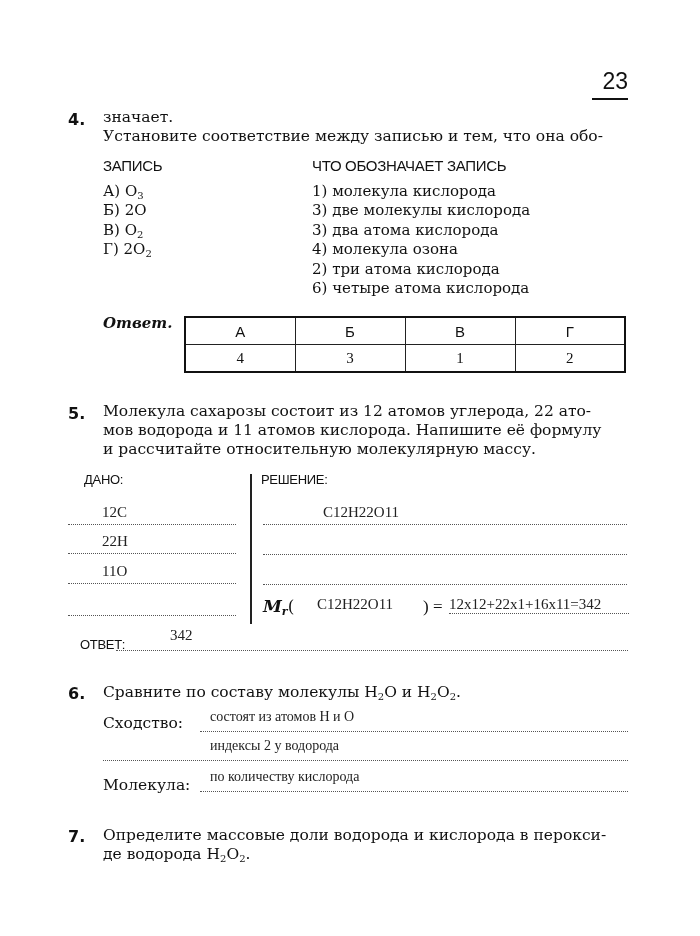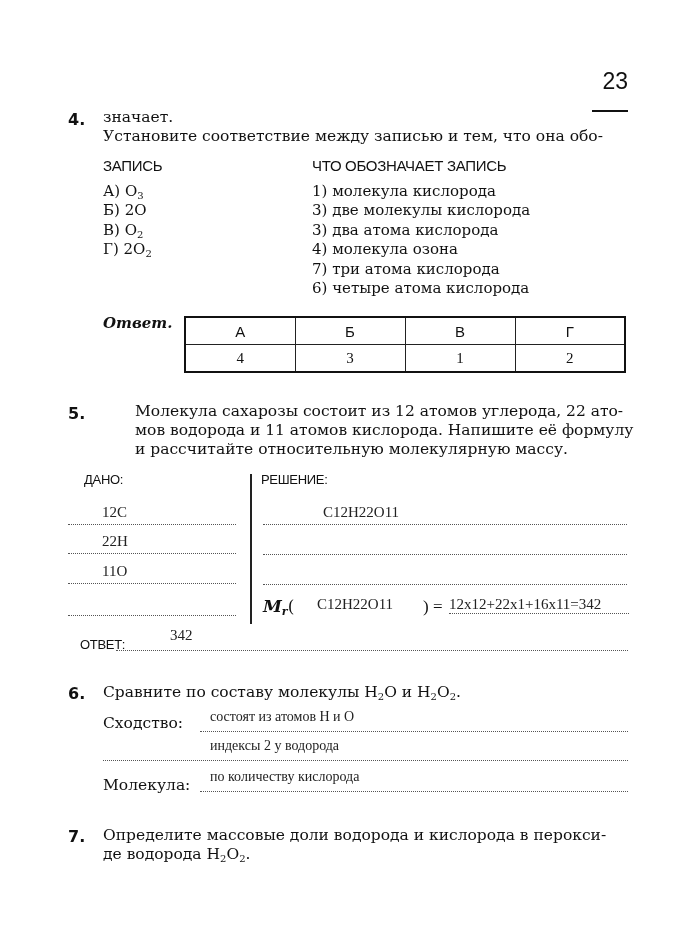--- a/index.html
+++ b/index.html
@@ -1,19 +1,19 @@
 <!DOCTYPE html>
 <html><head>
 <meta charset="utf-8">
 <style>
   html, body { margin: 0; padding: 0; background: #fff; }
   body { width: 700px; height: 936px; position: relative; overflow: hidden; color: #111; font-family: "DejaVu Serif", serif; }
   .abs { position: absolute; }
   .times { font-family: "Liberation Serif", serif; }
-  .pnum { left: 592px; top: 68px; width: 36px; font-family: "Liberation Sans", sans-serif; font-size: 23px; text-align: right; border-bottom: 2px solid #111; line-height: 26px; padding-bottom: 16px; }
+  .pnum { left: 592px; top: 68px; width: 36px; font-family: "Liberation Sans", sans-serif; font-size: 23px; text-align: right; border-bottom: 2px solid #111; line-height: 26px; padding-bottom: 4px; }
   .qnum { font-family: "DejaVu Sans", sans-serif; font-weight: bold; font-size: 16px; }
   .qtext { font-family: "DejaVu Serif", serif; font-size: 15.5px; line-height: 19px; }
   .hdr { font-family: "Liberation Sans", sans-serif; font-size: 15px; letter-spacing: -0.3px; }
   .item { font-family: "DejaVu Serif", serif; font-size: 15px; line-height: 19.4px; }
   sub { font-size: 10px; vertical-align: -3px; line-height: 0; }
   .ans-label { font-family: "DejaVu Serif", serif; font-style: italic; font-weight: bold; font-size: 15px; }
   table.ans { border-collapse: collapse; position: absolute; left: 184px; top: 316px; width: 442px; }
   table.ans td { border: 1.5px solid #222; height: 26px; text-align: center; padding: 0; width: 25%; }
   table.ans { border: 2px solid #111; }
   table.ans tr.h td { font-family: "Liberation Sans", sans-serif; font-size: 15px; }
@@ -44,21 +44,21 @@
   <div><span>Б) 2O</span></div>
   <div><span>В) O</span><sub>2</sub></div>
   <div><span>Г) 2O</span><sub>2</sub></div>
 </div>
 
 <div class="abs item" style="left:312px; top:182px;">
   <div>1) молекула кислорода</div>
   <div>3) две молекулы кислорода</div>
   <div>3) два атома кислорода</div>
   <div>4) молекула озона</div>
-  <div>7) три атома кислорода</div>
+  <div>2) три атома кислорода</div>
   <div>6) четыре атома кислорода</div>
 </div>
 
 <div class="abs ans-label" style="left:103px; top:314px;">Ответ.</div>
 
 <table class="ans">
   <tbody>
       <tr class="h">
     <td>А</td>
     <td>Б</td>
@@ -68,21 +68,21 @@
   <tr class="v">
     <td>4</td>
     <td>3</td>
     <td>1</td>
     <td>2</td>
   </tr>
 </tbody>
   </table>
 
 <div class="abs qnum" style="left:68px; top:404px;">5.</div>
-<div class="abs qtext" style="left:103px; top:402px;margin-left:32px;">
+<div class="abs qtext" style="left:103px; top:402px;">
   <div>Молекула сахарозы состоит из 12 атомов углерода, 22 ато-</div>
   <div>мов водорода и 11 атомов кислорода. Напишите её формулу</div>
   <div>и рассчитайте относительную молекулярную массу.</div>
 </div>
 
 <div class="abs small-sans" style="left:84px; top:472px;">ДАНО:</div>
 <div class="abs small-sans" style="left:261px; top:472px;">РЕШЕНИЕ:</div>
 <div class="vline"></div>
 
 <div class="abs dotline" style="left:68px; top:502px; width:168px; height:22px;">

